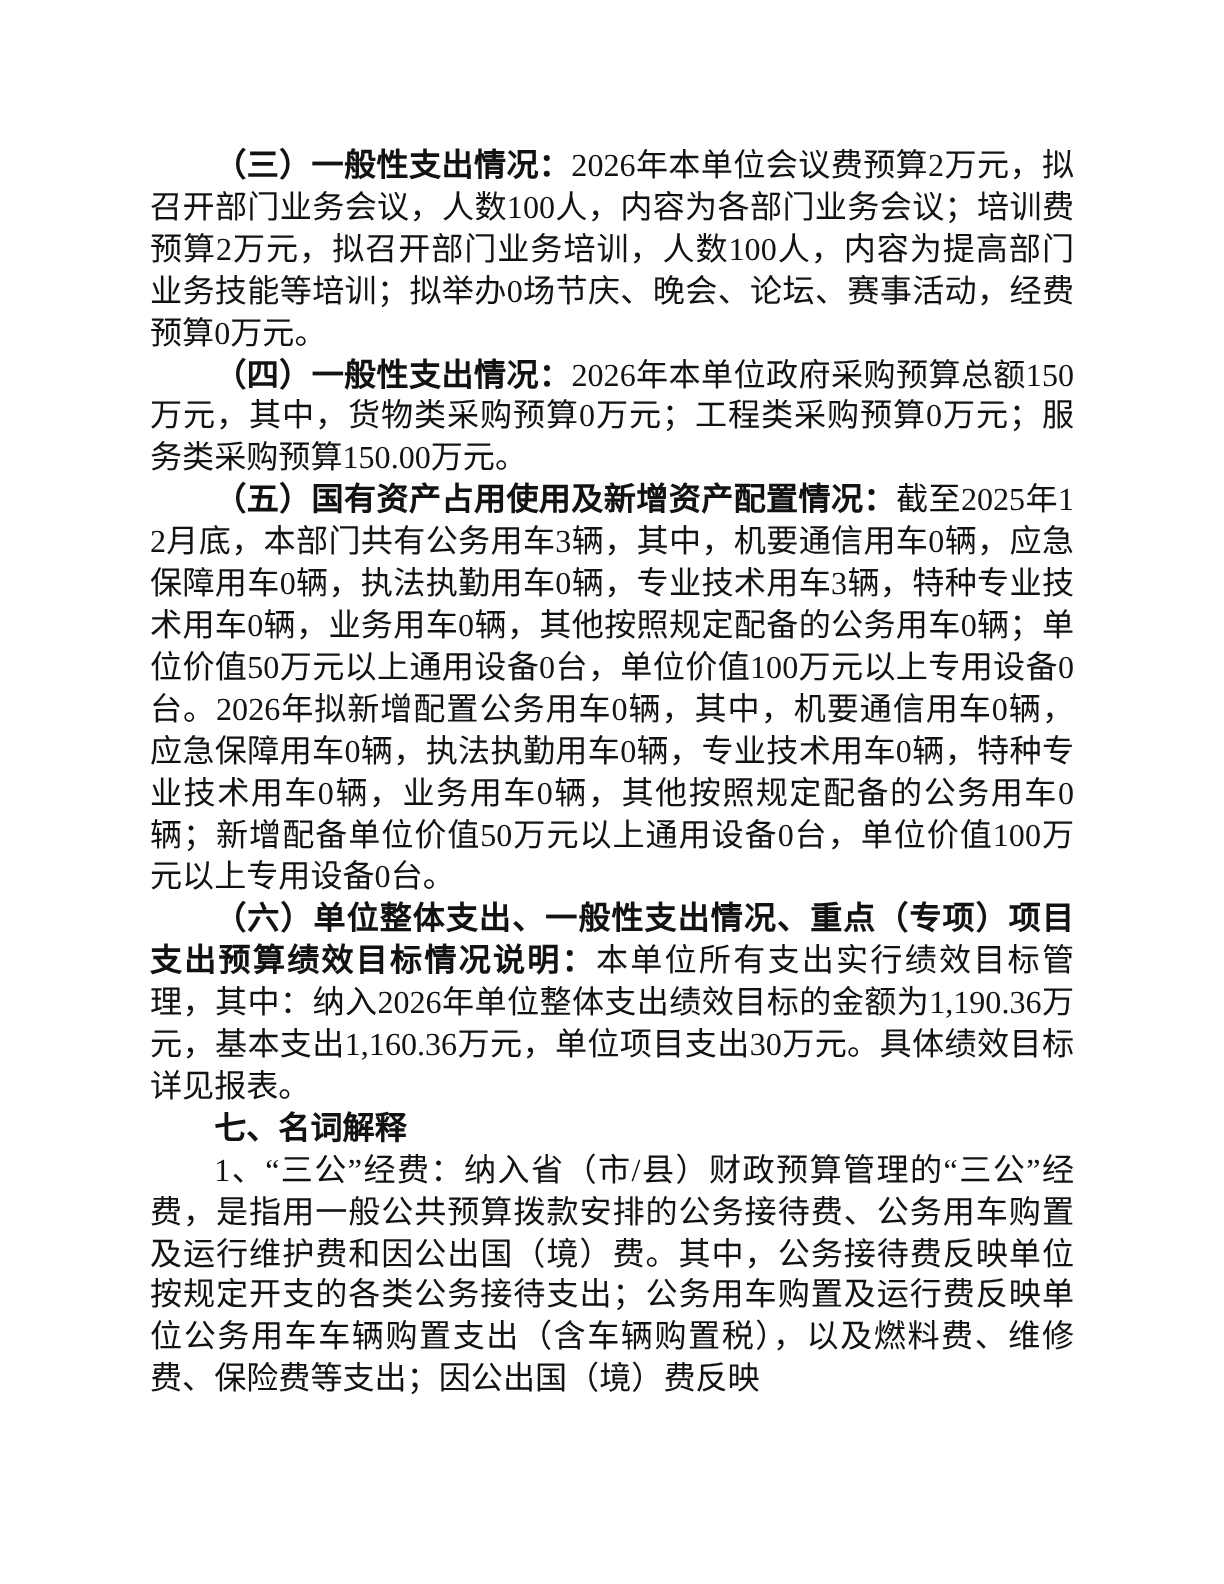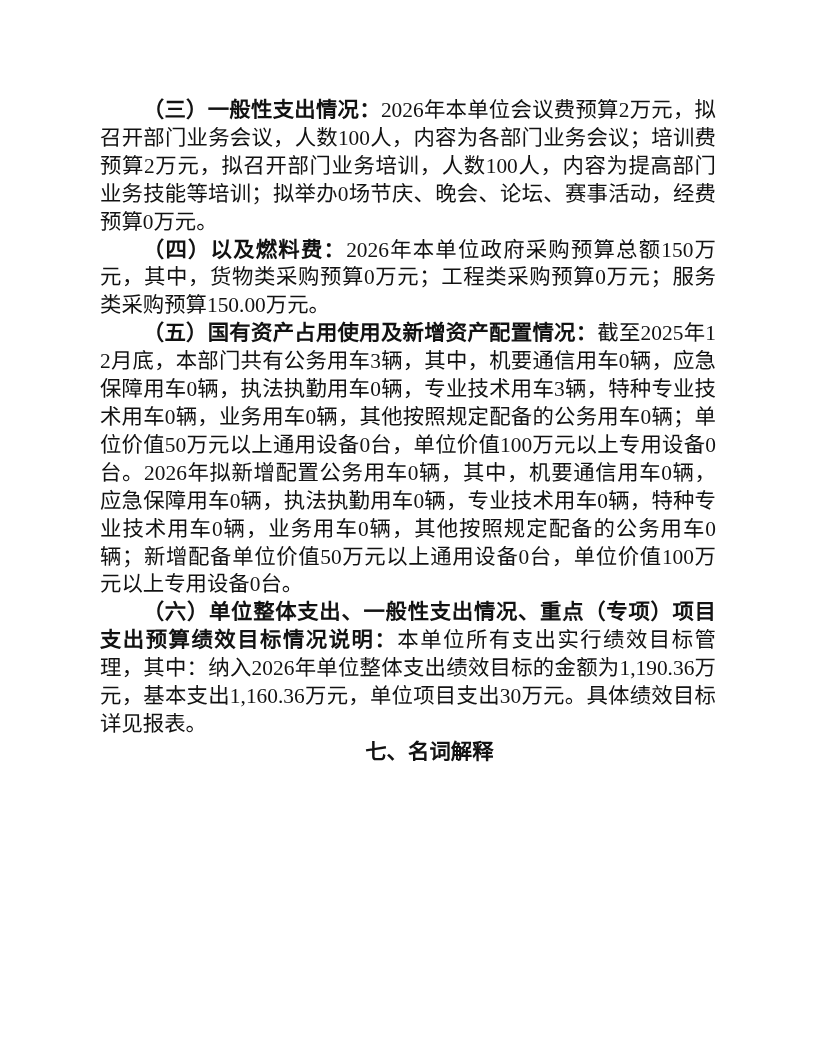--- a/index.html
+++ b/index.html
@@ -29,32 +29,33 @@
     text-align: justify;
     text-justify: inter-character;
     text-indent: 2em;
     word-break: break-all;
     overflow-wrap: break-word;
   }
   .para .lead {
     font-weight: bold;
   }
   .para.heading {
-    text-align: center;
+    text-align: left;
   }
 </style>
 </head>
 <body>
 
 <div class="page">
 
   <p class="para"><span class="lead">（三）一般性支出情况：</span><span>2026年本单位会议费预算2万元，拟召开部门业务会议，人数100人，内容为各部门业务会议；培训费预算2万元，拟召开部门业务培训，人数100人，内容为提高部门业务技能等培训；拟举办0场节庆、晚会、论坛、赛事活动，经费预算0万元。</span></p>
 
-  <p class="para"><span class="lead">（四）以及燃料费：</span><span>2026年本单位政府采购预算总额150万元，其中，货物类采购预算0万元；工程类采购预算0万元；服务类采购预算150.00万元。</span></p>
+  <p class="para"><span class="lead">（四）一般性支出情况：</span><span>2026年本单位政府采购预算总额150万元，其中，货物类采购预算0万元；工程类采购预算0万元；服务类采购预算150.00万元。</span></p>
 
   <p class="para"><span class="lead">（五）国有资产占用使用及新增资产配置情况：</span><span>截至2025年12月底，本部门共有公务用车3辆，其中，机要通信用车0辆，应急保障用车0辆，执法执勤用车0辆，专业技术用车3辆，特种专业技术用车0辆，业务用车0辆，其他按照规定配备的公务用车0辆；单位价值50万元以上通用设备0台，单位价值100万元以上专用设备0台。2026年拟新增配置公务用车0辆，其中，机要通信用车0辆，应急保障用车0辆，执法执勤用车0辆，专业技术用车0辆，特种专业技术用车0辆，业务用车0辆，其他按照规定配备的公务用车0辆；新增配备单位价值50万元以上通用设备0台，单位价值100万元以上专用设备0台。</span></p>
 
   <p class="para"><span class="lead">（六）单位整体支出、一般性支出情况、重点（专项）项目支出预算绩效目标情况说明：</span><span>本单位所有支出实行绩效目标管理，其中：纳入2026年单位整体支出绩效目标的金额为1,190.36万元，基本支出1,160.36万元，单位项目支出30万元。具体绩效目标详见报表。</span></p>
 
   <p class="para heading"><span class="lead">七、名词解释</span></p>
 
+  <p class="para"><span>1、“三公”经费：纳入省（市/县）财政预算管理的“三公”经费，是指用一般公共预算拨款安排的公务接待费、公务用车购置及运行维护费和因公出国（境）费。其中，公务接待费反映单位按规定开支的各类公务接待支出；公务用车购置及运行费反映单位公务用车车辆购置支出（含车辆购置税），以及燃料费、维修费、保险费等支出；因公出国（境）费反映</span></p>
 
 </div>
 
 </body></html>

